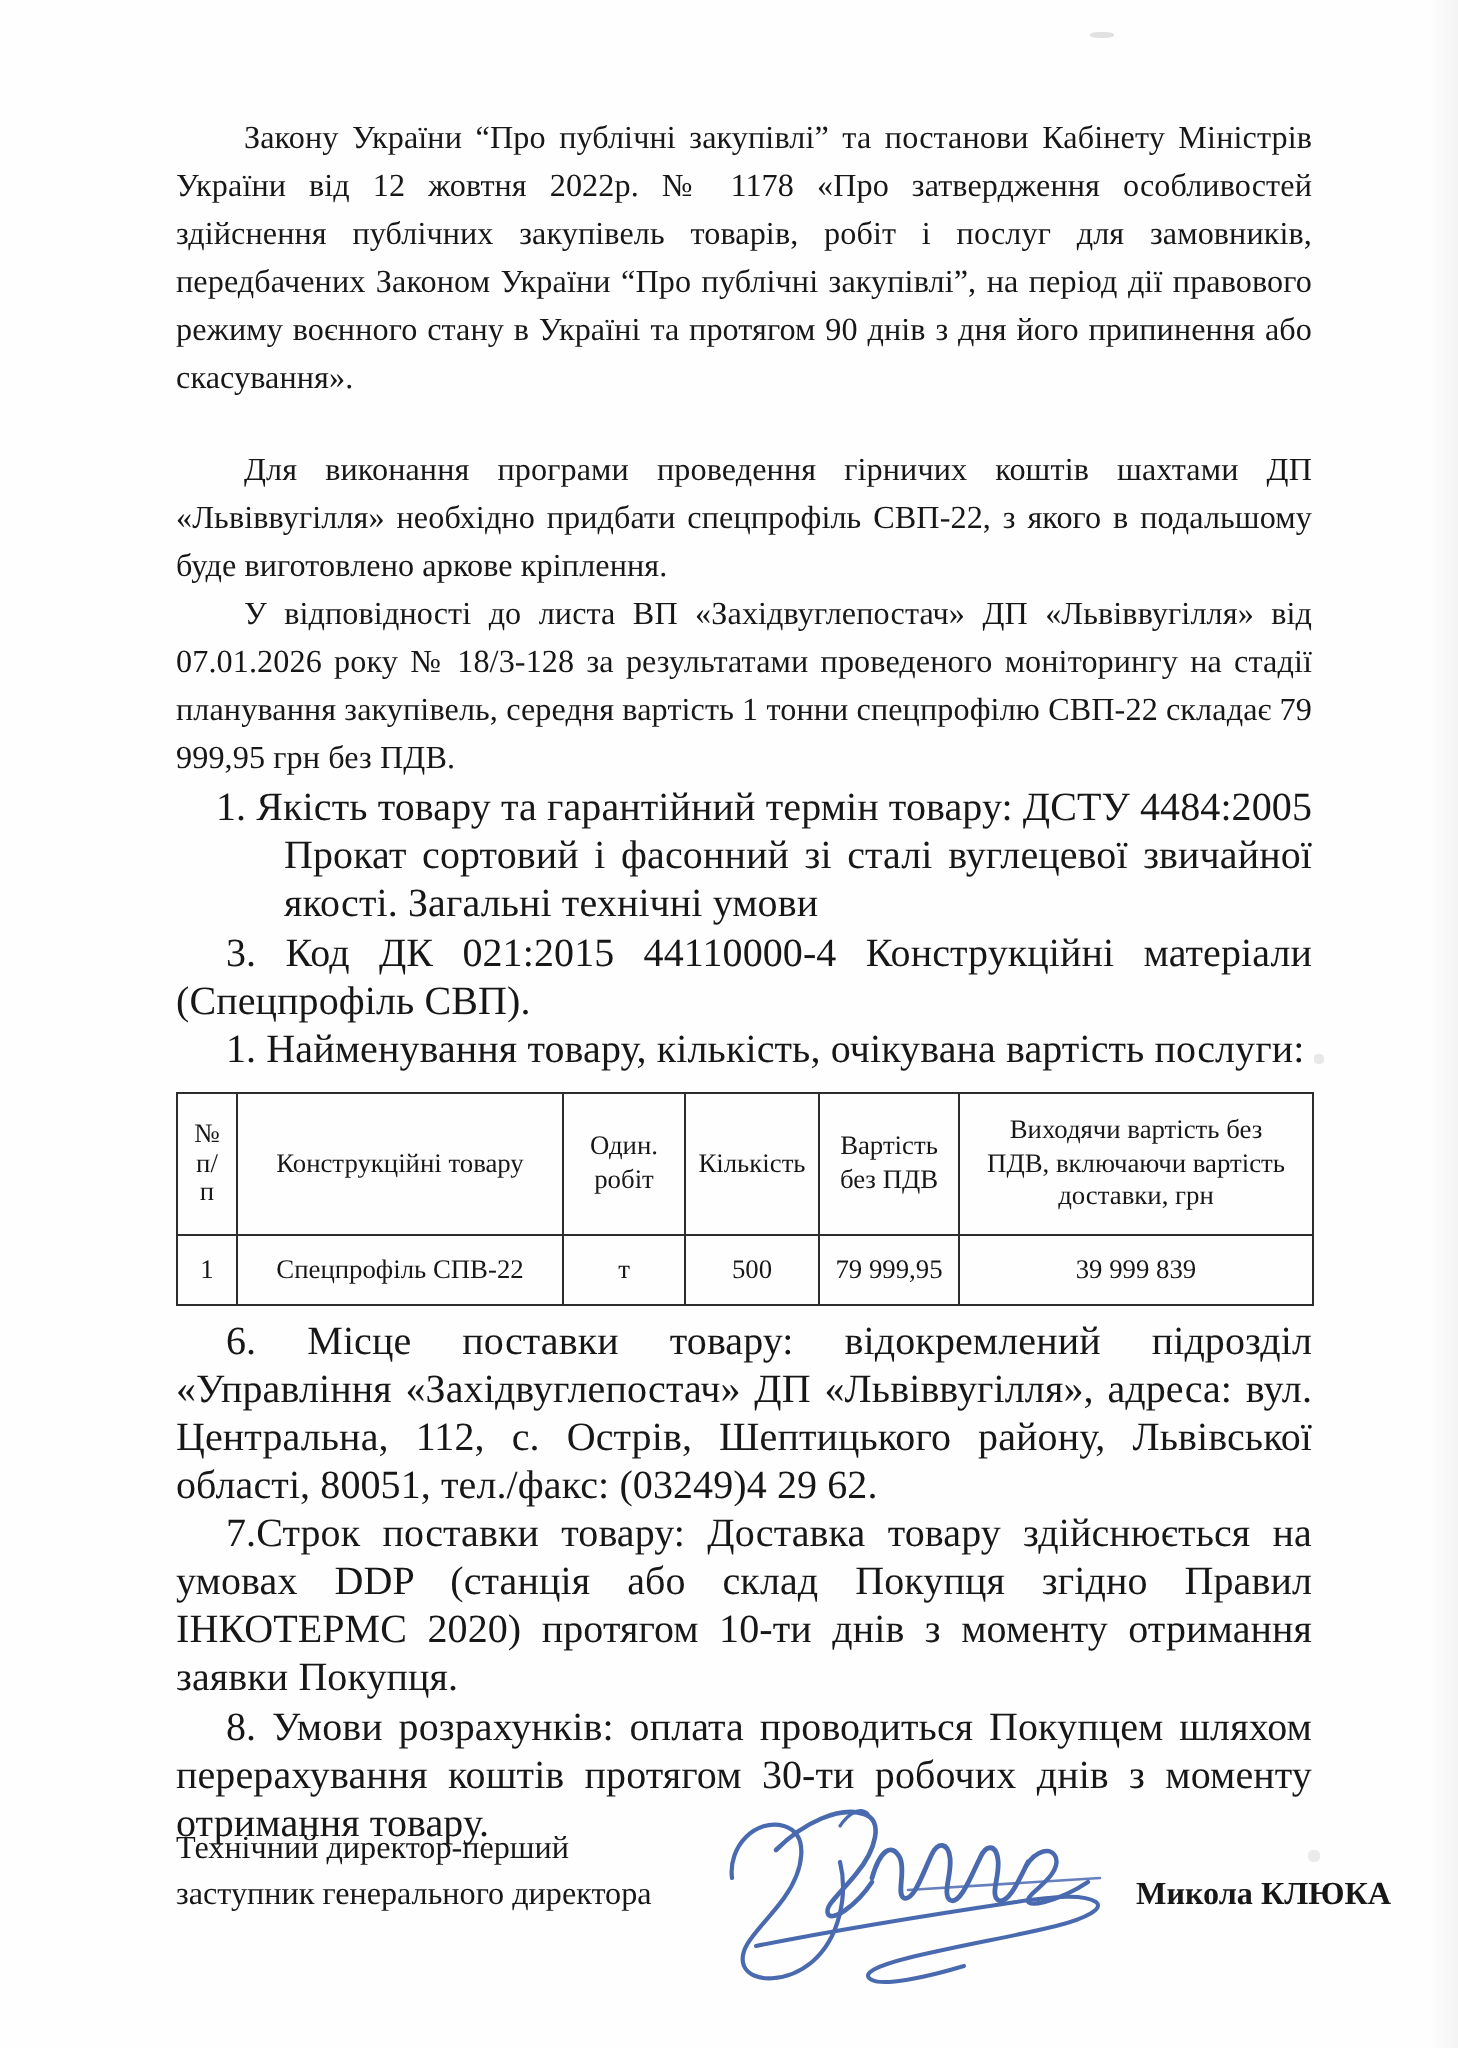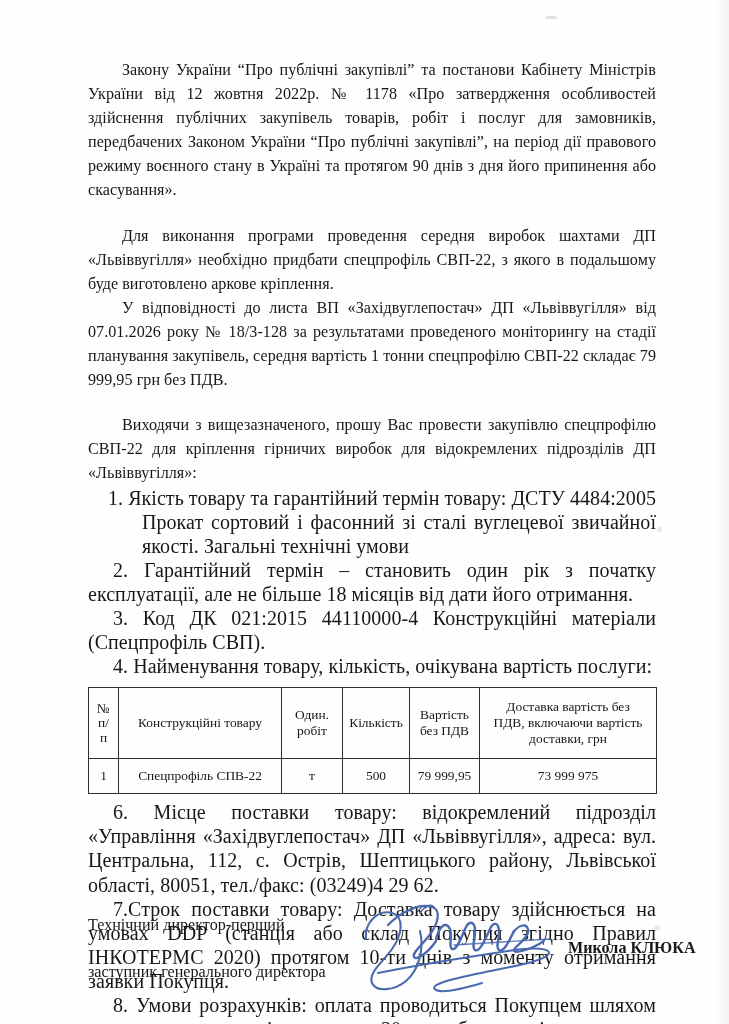--- a/index.html
+++ b/index.html
@@ -104,21 +104,20 @@
     left: 88px;
     top: 913px;
     width: 568px;
     font-size: 16.1px;
     line-height: 23px;
   }
   .sig-lines { width: 275px; }
   .sig-row {
     display: flex;
     align-items: flex-end;
-    margin-top: 24px;
   }
   .sig-name {
     margin-left: 4px;
     white-space: nowrap;
   }
   .sig-draw {
     position: absolute;
     left: 270px;
     top: -18px;
     width: 250px;
@@ -139,33 +138,31 @@
 <div class="page">
 
   <div class="scan-speck" style="left:545px; top:16px; width:12px; height:3px;"></div>
   <div class="scan-speck" style="left:657px; top:527px; width:5px; height:5px; opacity:.4;"></div>
   <div class="scan-speck" style="left:654px; top:925px; width:6px; height:6px; opacity:.35;"></div>
 
   <div class="content">
 
     <p class="para indent">Закону України “Про публічні закупівлі” та постанови Кабінету Міністрів України від 12 жовтня 2022р. № 1178 «Про затвердження особливостей здійснення публічних закупівель товарів, робіт і послуг для замовників, передбачених Законом України “Про публічні закупівлі”, на період дії правового режиму воєнного стану в Україні та протягом 90 днів з дня його припинення або скасування».</p>
 
-    <p class="para indent blockgap">Для виконання програми проведення середня виробок шахтами ДП «Львіввугілля» необхідно придбати спецпрофіль СВП-22, з якого  в подальшому буде виготовлено аркове кріплення.</p>
+    <p class="para indent blockgap">Для виконання програми проведення гірничих коштів шахтами ДП «Львіввугілля» необхідно придбати спецпрофіль СВП-22, з якого  в подальшому буде виготовлено аркове кріплення.</p>
 
     <p class="para indent">У відповідності до листа ВП «Західвуглепостач» ДП «Львіввугілля» від 07.01.2026 року № 18/3-128 за результатами проведеного моніторингу на стадії планування закупівель, середня вартість 1 тонни спецпрофілю СВП-22 складає 79 999,95 грн без ПДВ.</p>
 
-    <p class="para indent blockgap">Виходячи з вищезазначеного,    прошу Вас провести закупівлю спецпрофілю СВП-22 для кріплення гірничих виробок для відокремлених підрозділів ДП «Львіввугілля»:</p>
 
     <p class="numitem hanging">1. Якість товару та гарантійний термін товару: ДСТУ 4484:2005 Прокат сортовий і фасонний зі сталі вуглецевої звичайної якості. Загальні технічні умови</p>
 
-    <p class="numitem flat">2. Гарантійний термін – становить один рік з початку експлуатації, але не більше 18 місяців від дати його отримання.</p>
 
     <p class="numitem flat">3. Код ДК 021:2015 44110000-4 Конструкційні матеріали (Спецпрофіль СВП).</p>
 
-    <p class="numitem flat">4. Найменування товару, кількість, очікувана вартість послуги:</p>
+    <p class="numitem flat">1. Найменування товару, кількість, очікувана вартість послуги:</p>
 
     <div class="tbl-wrap">
       <table class="goods">
         <colgroup>
           <col class="col-no">
             <col class="col-name">
             <col class="col-unit">
           <col class="col-qty">
             <col class="col-price">
             <col class="col-total">
@@ -187,34 +184,34 @@
               <div>робіт</div>
             </th>
             <th>
               <span>Кількість</span>
             </th>
             <th>
               <div>Вартість</div>
               <div>без ПДВ</div>
             </th>
             <th>
-              <div>Доставка вартість без</div>
+              <div>Виходячи вартість без</div>
               <div>ПДВ, включаючи вартість</div>
               <div>доставки, грн</div>
             </th>
           </tr>
         </thead>
         <tbody>
           <tr>
             <td>1</td>
             <td class="name-cell">Спецпрофіль СПВ-22</td>
             <td>т</td>
             <td>500</td>
             <td>79 999,95</td>
-            <td>73 999 975</td>
+            <td>39 999 839</td>
           </tr>
         </tbody>
       </table>
     </div>
 
 
     <p class="numitem flat">6.  Місце поставки товару: відокремлений підрозділ «Управління «Західвуглепостач» ДП «Львіввугілля», адреса: вул. Центральна, 112, с. Острів, Шептицького району, Львівської області, 80051, тел./факс: (03249)4 29 62.</p>
 
     <p class="numitem flat">7.Строк поставки товару: Доставка товару здійснюється на умовах DDP (станція  або склад Покупця згідно Правил ІНКОТЕРМС 2020) протягом 10-ти днів  з моменту отримання заявки Покупця.</p>
 

